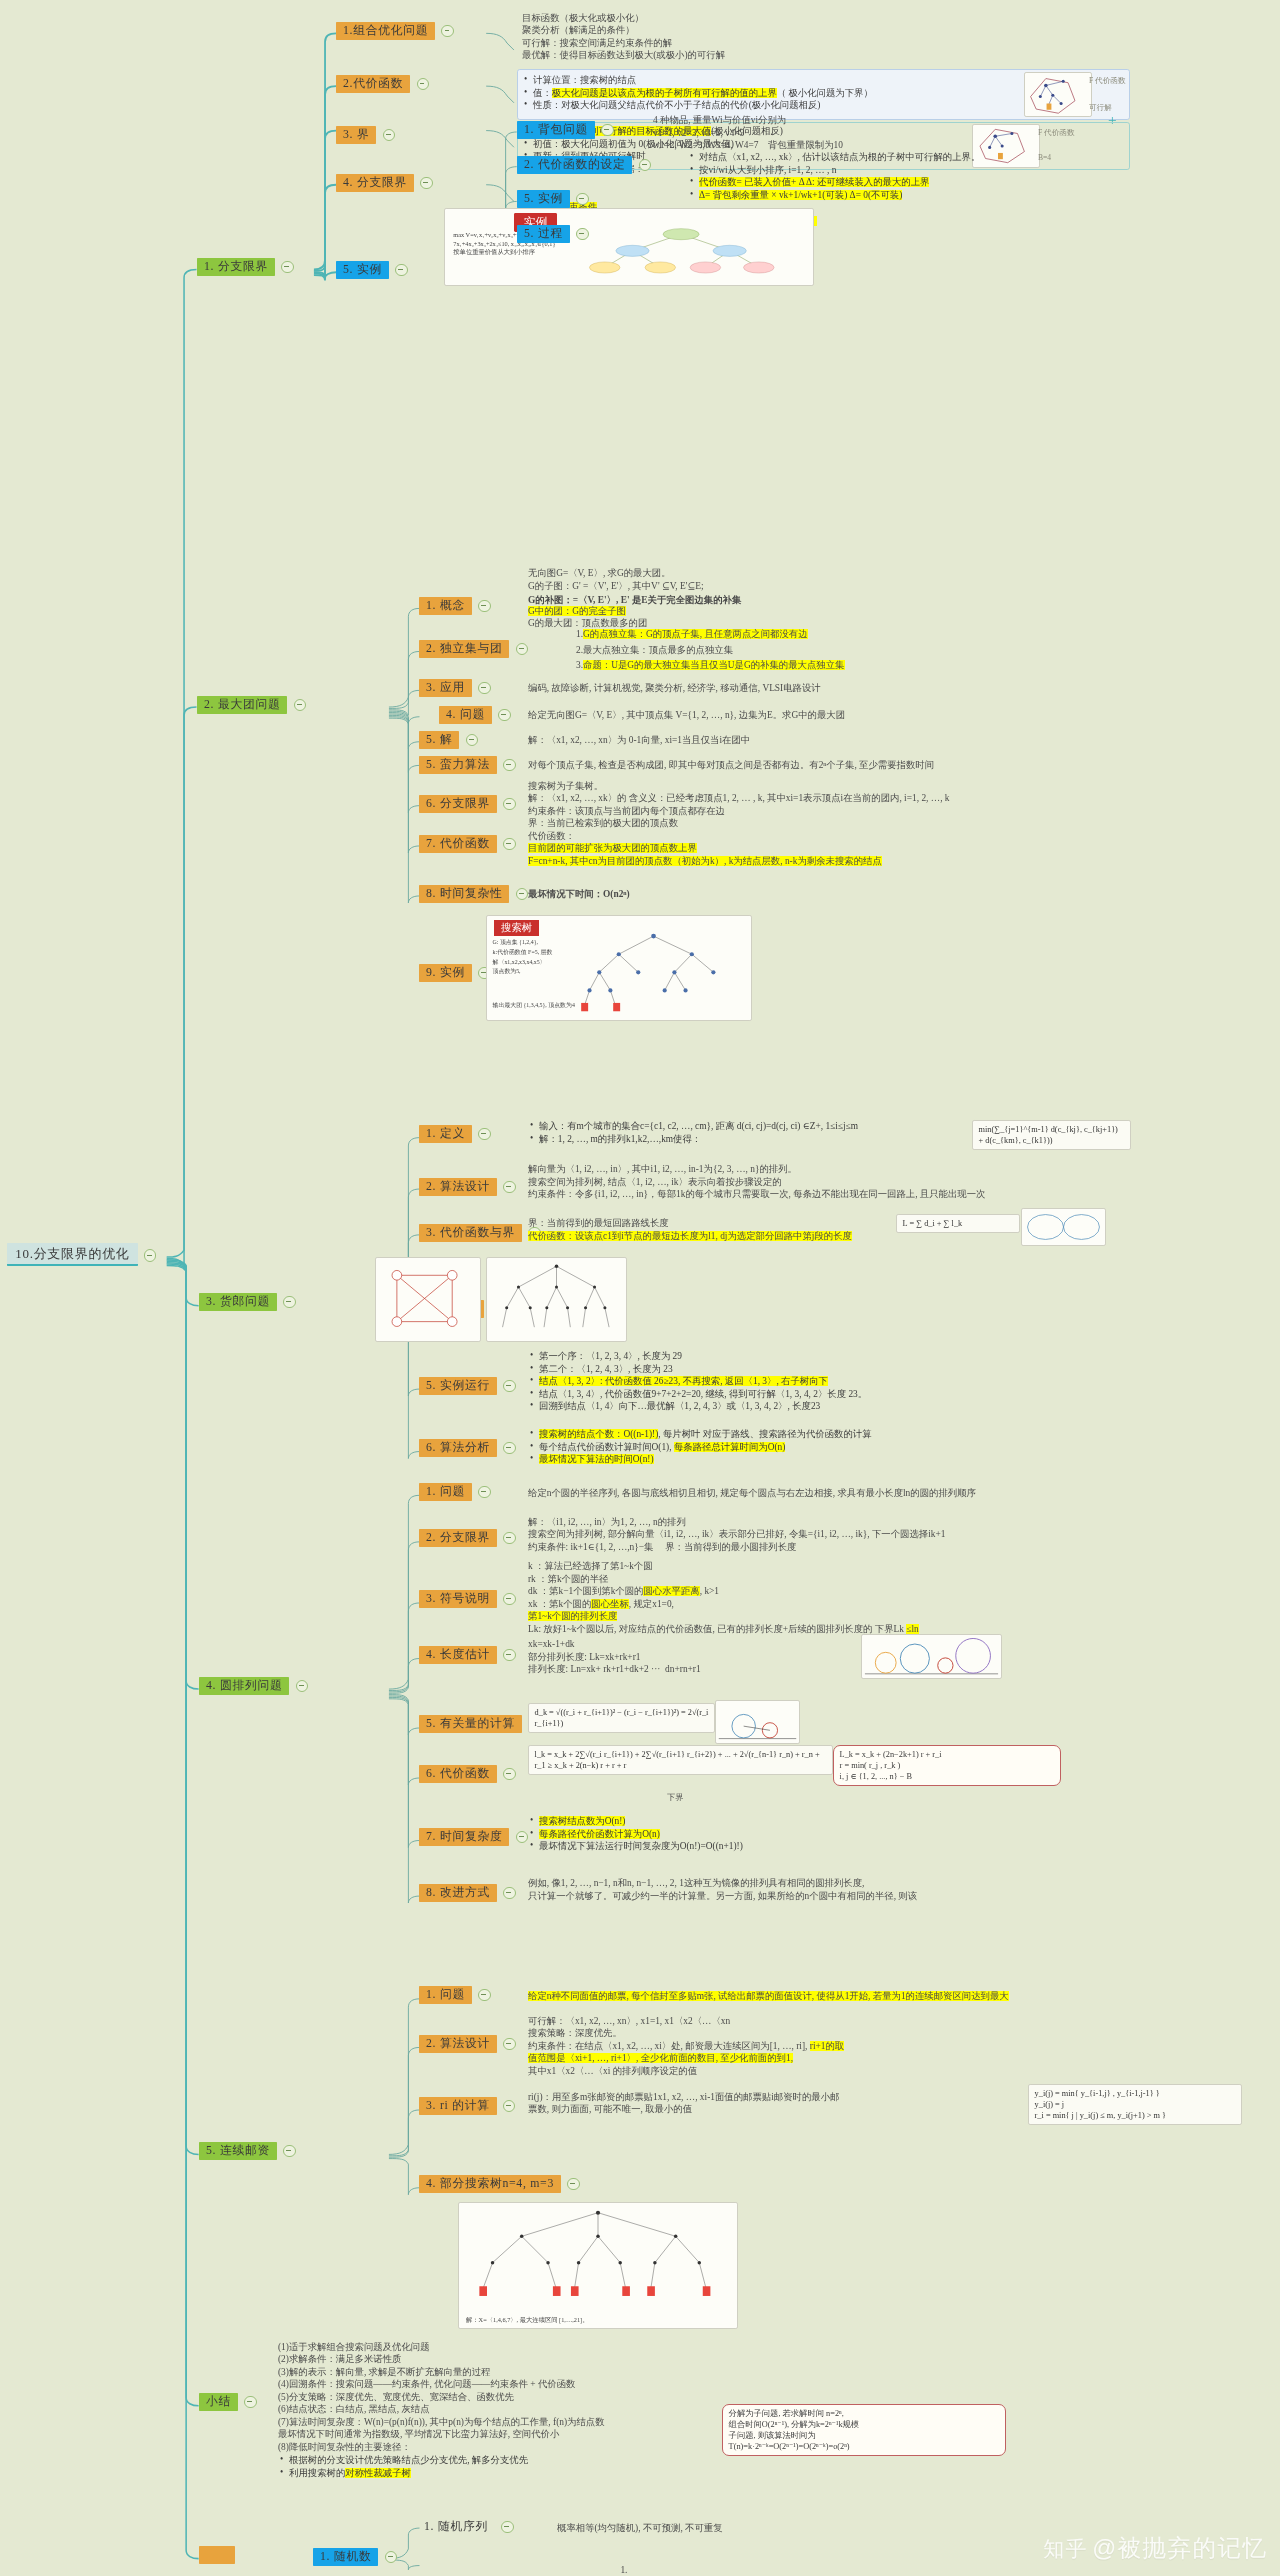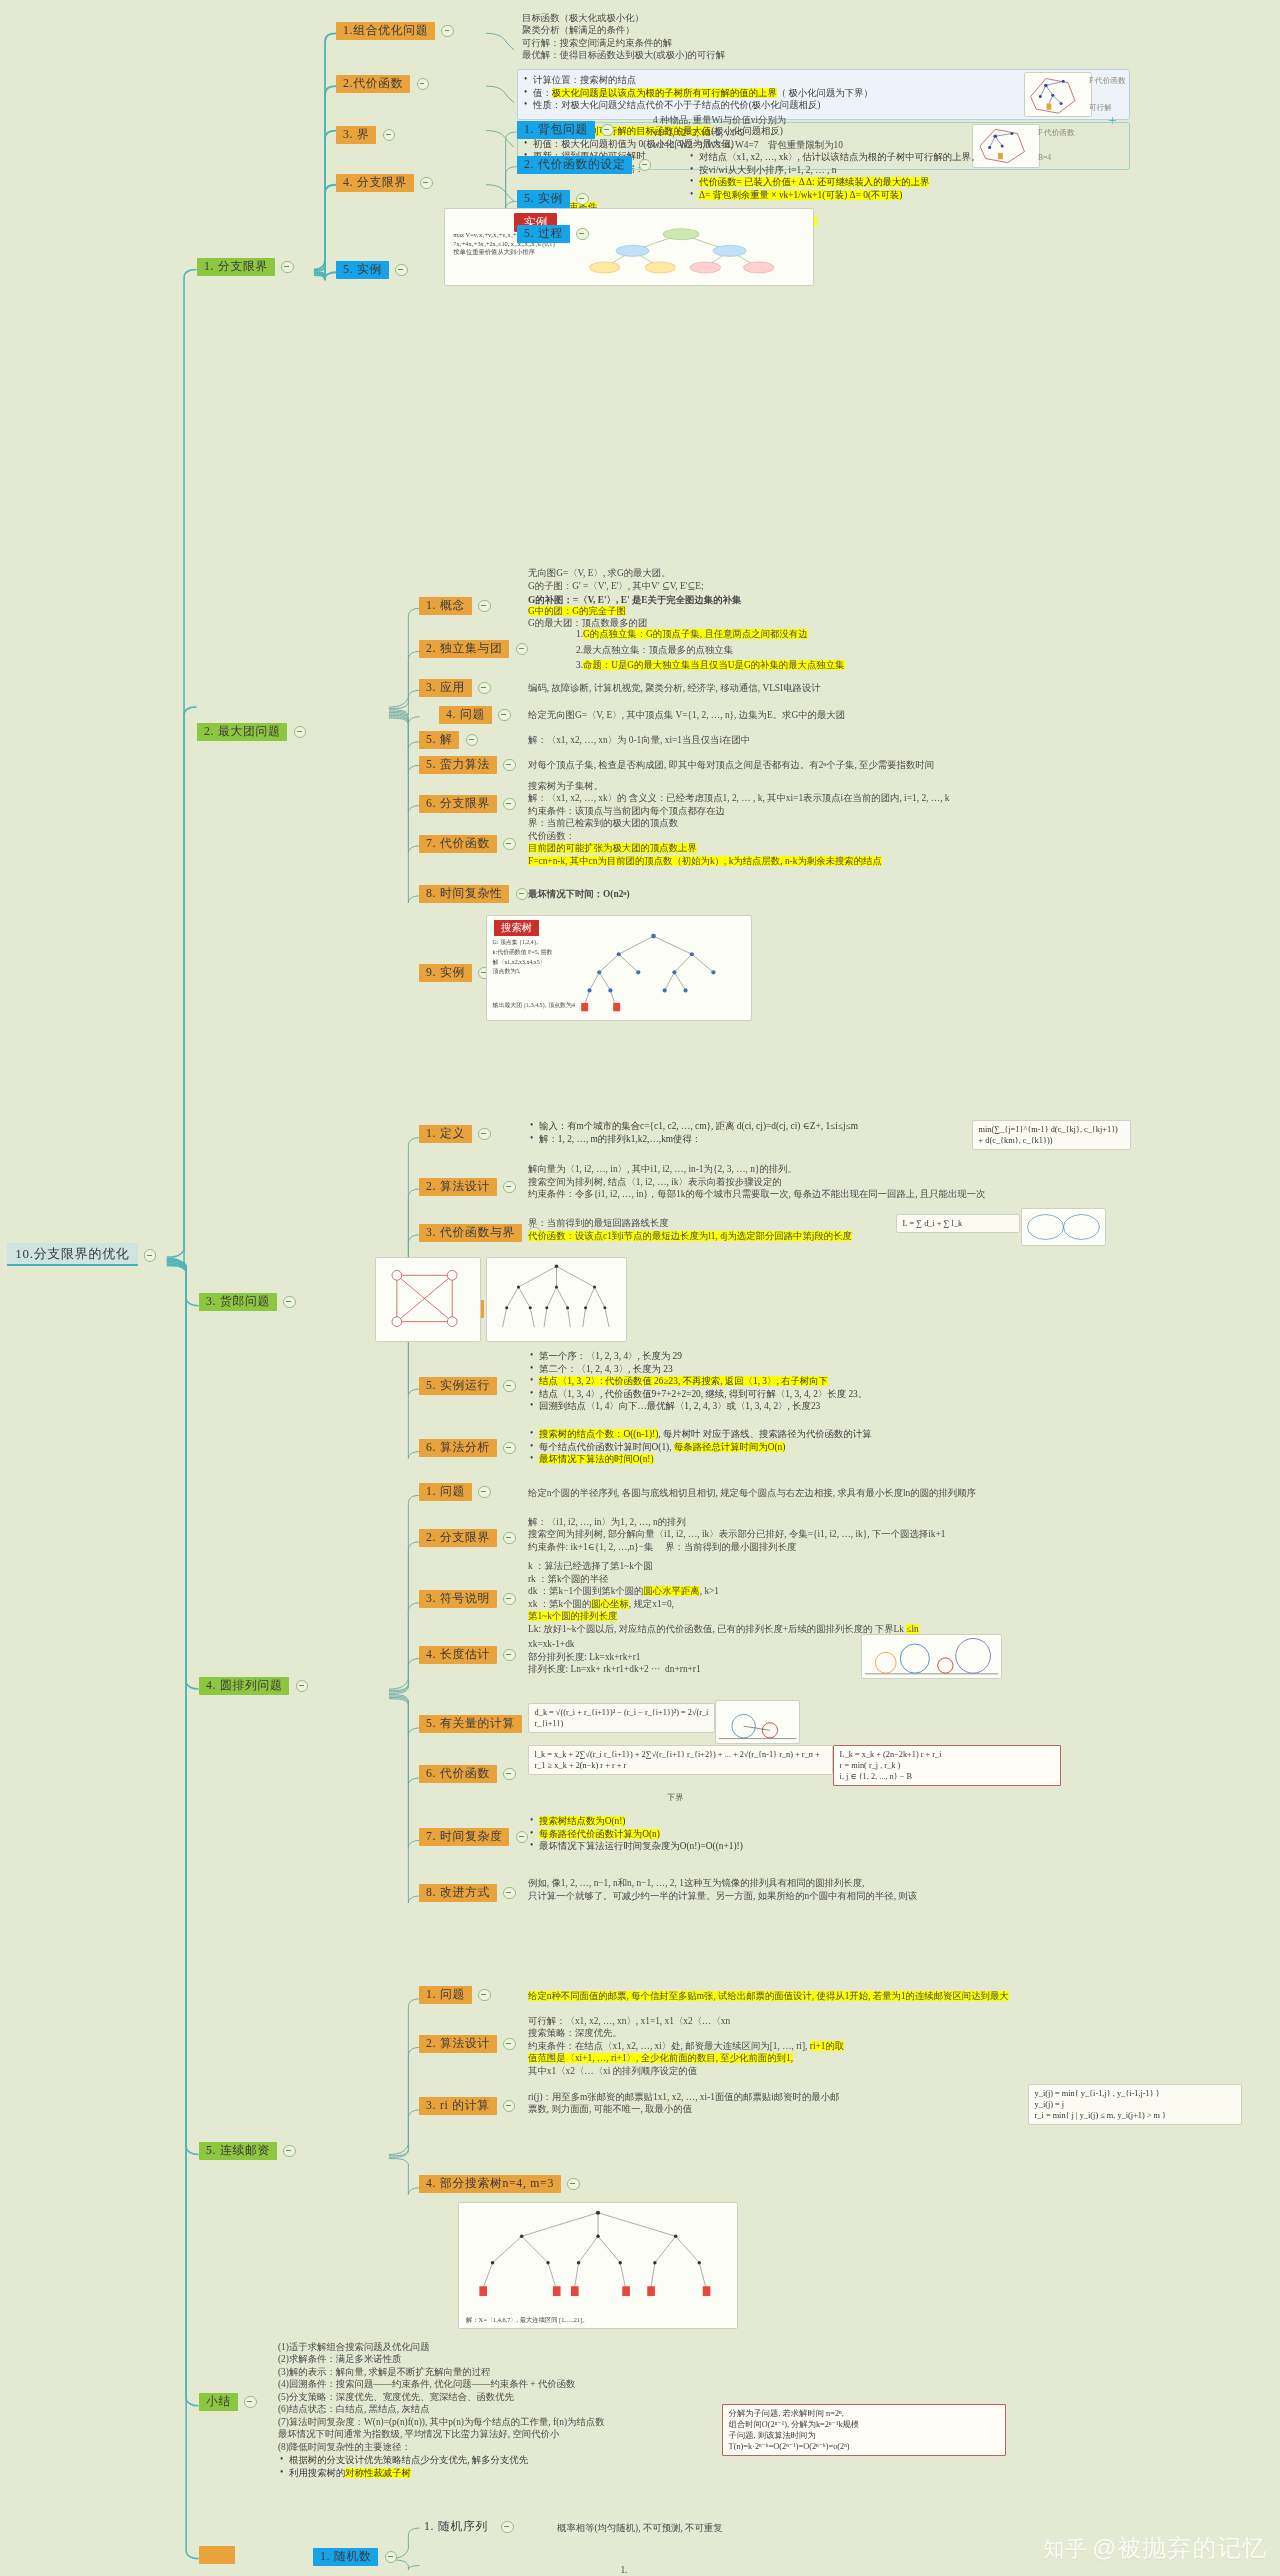--- a/index.html
+++ b/index.html
@@ -39,21 +39,21 @@
   .bullets div{position:relative;padding-left:11px;}
   .bullets div::before{content:"•";position:absolute;left:2.1px;top:-0.7px;}
   .watermark{
     position:absolute;right:12.5px;bottom:12.5px;font-size:23.6px;color:#ffffff;
     opacity:.85;font-family:"Liberation Sans",sans-serif;letter-spacing:1.4px;
     text-shadow:0 0.7px 1.4px rgba(0,0,0,.08);
   }
   .wmlogo{font-size:21px;margin-right:4.2px;}
   .formula{position:absolute;border:0.7px solid #cfcfc2;background:#fbfbf4;border-radius:2.1px;
     font-size:8.3px;line-height:11px;padding:2.8px 5.6px;color:#333;}
-  .redbox{position:absolute;border:0.7px solid #c06060;border-radius:1px;background:#fffdf6;
+  .redbox{position:absolute;border:0.7px solid #c06060;border-radius:7px;background:#fffdf6;
     font-size:8.3px;line-height:11px;padding:2.8px 5.6px;}
 </style>
 </head>
 <body>
 
 <div id="canvas">
 
   <svg class="links" viewBox="0 0 1843 3709">
     <g fill="none" stroke="#4fb5b5" stroke-width="2.2">
       <path d="M240 1810 C 250 1810, 258 1810, 265 1800 L265 400 C265 392, 272 388, 283 388"></path>
@@ -267,21 +267,21 @@
         <ellipse cx="262" cy="58" rx="22" ry="8" fill="#ffd0d0" stroke="#d09090" stroke-width="0.6"></ellipse>
       </g>
     </svg>
   </div>
 
   <div class="node" style="left:517px;top:225px;">
     <span class="chip blue">5. 过程</span>
     <span class="collapse"></span>
   </div>
 
-  <div class="node" style="left:197px;top:696px;margin-top:27px;">
+  <div class="node" style="left:197px;top:696px;">
     <span class="chip green">2. 最大团问题</span>
     <span class="collapse"></span>
   </div>
 
   <div class="node" style="left:419px;top:597px;">
     <span class="chip orange">1. 概念</span>
     <span class="collapse"></span>
   </div>
   <div class="txt" style="left:528px;top:568px;">无向图G=〈V, E〉, 求G的最大团。</div>
   <div class="txt" style="left:528px;top:581px;">G的子图：G' =〈V', E'〉, 其中V' ⊆V, E'⊆E;</div>

